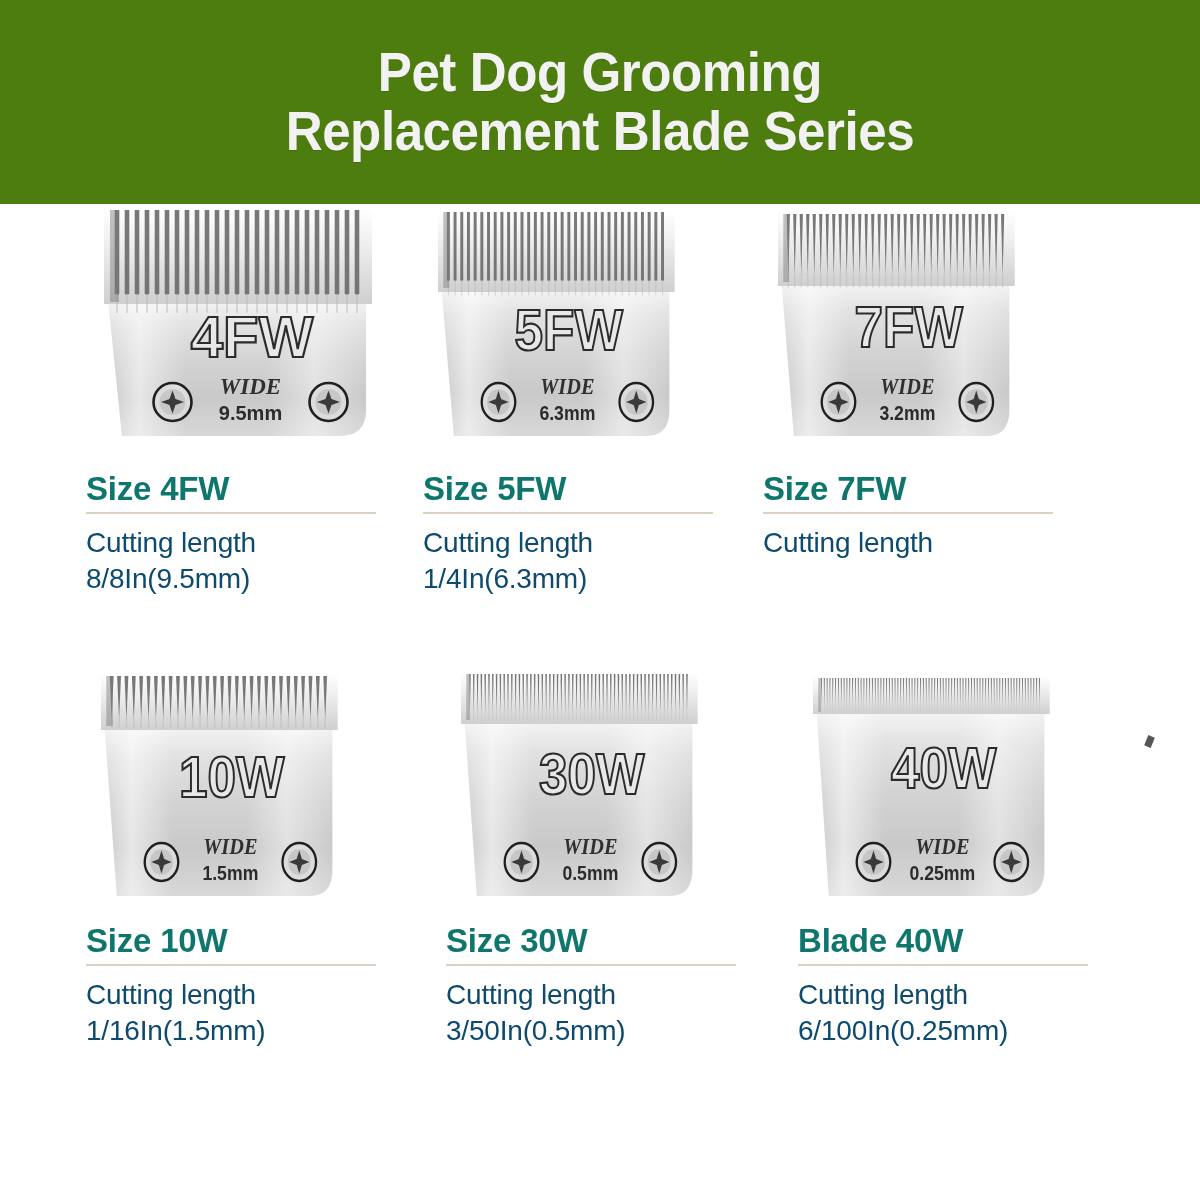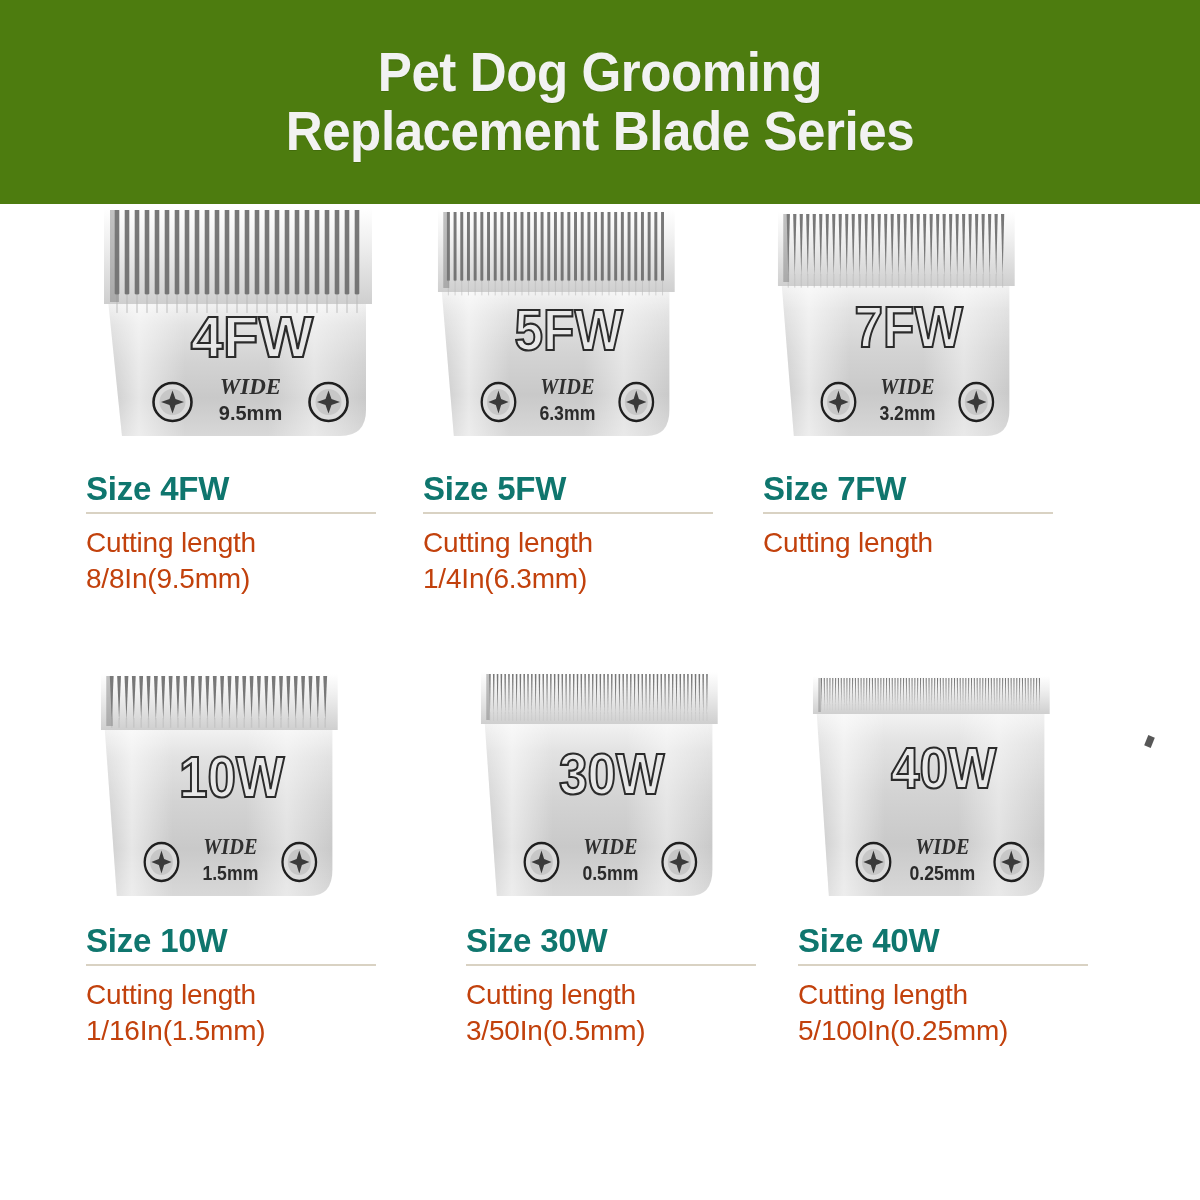--- a/index.html
+++ b/index.html
@@ -40,21 +40,21 @@
   .row-2{top:460px;}
 
   .cell{position:absolute;top:0;width:340px;height:480px;}
 
   
   .r1c1{left:78px;}
   .r1c2{left:415px;}
   .r1c3{left:755px;}
   
   .r2c1{left:78px;}
-  .r2c2{left:458px;}
+  .r2c2{left:438px;}
   .r2c3{left:790px;}
 
   
   .blade-wrap{
     position:absolute;left:0;top:0;width:300px;height:255px;
   }
   .blade-wrap.w-narrow{width:265px;}
   .blade-wrap.w-wide{width:300px;}
 
   .blade{
@@ -79,21 +79,21 @@
     white-space:nowrap;
     margin:0;
   }
   .rule{
     margin-top:7px;
     width:290px;height:2px;
     background:#d9d2c3;
   }
   .desc{
     margin-top:11px;
-    color:#c2410c;
+    color:#0c4a6e;
     font-family:"Liberation Sans", sans-serif;
     font-weight:normal;
     font-size:28px;
     line-height:1.30;
     letter-spacing:-0.2px;
     white-space:nowrap;
   }
   .desc span{display:block;}
 
   .speck{
@@ -943,25 +943,25 @@
               <circle cx="94.5" cy="198" r="19" fill="#dcdcdc" stroke="#1f1f1f" stroke-width="2.6"></circle>
               <circle cx="94.5" cy="198" r="13" fill="#c7c7c7"></circle>
               <path d="M 94.5 186.5 L 97.4698484809835 195.0301515190165 L 106 198 L 97.4698484809835 200.9698484809835 L 94.5 209.5 L 91.5301515190165 200.9698484809835 L 83 198 L 91.5301515190165 195.0301515190165 Z" fill="#3a3a3a"></path>
               <circle cx="250.5" cy="198" r="19" fill="#dcdcdc" stroke="#1f1f1f" stroke-width="2.6"></circle>
               <circle cx="250.5" cy="198" r="13" fill="#c7c7c7"></circle>
               <path d="M 250.5 186.5 L 253.4698484809835 195.0301515190165 L 262 198 L 253.4698484809835 200.9698484809835 L 250.5 209.5 L 247.5301515190165 200.9698484809835 L 239 198 L 247.5301515190165 195.0301515190165 Z" fill="#3a3a3a"></path>
             </svg>
           </div>
       </div>
       <div class="label-block">
-        <div class="size-title">Size 40W</div>
+        <div class="size-title">Blade 40W</div>
         <div class="rule"></div>
         <div class="desc">
           <span>Cutting length</span>
-          <span>5/100In(0.25mm)</span>
+          <span>6/100In(0.25mm)</span>
         </div>
       </div>
     </div>
 
   </div>
 </div>
 
 <div class="speck"></div>
 
 </body></html>

